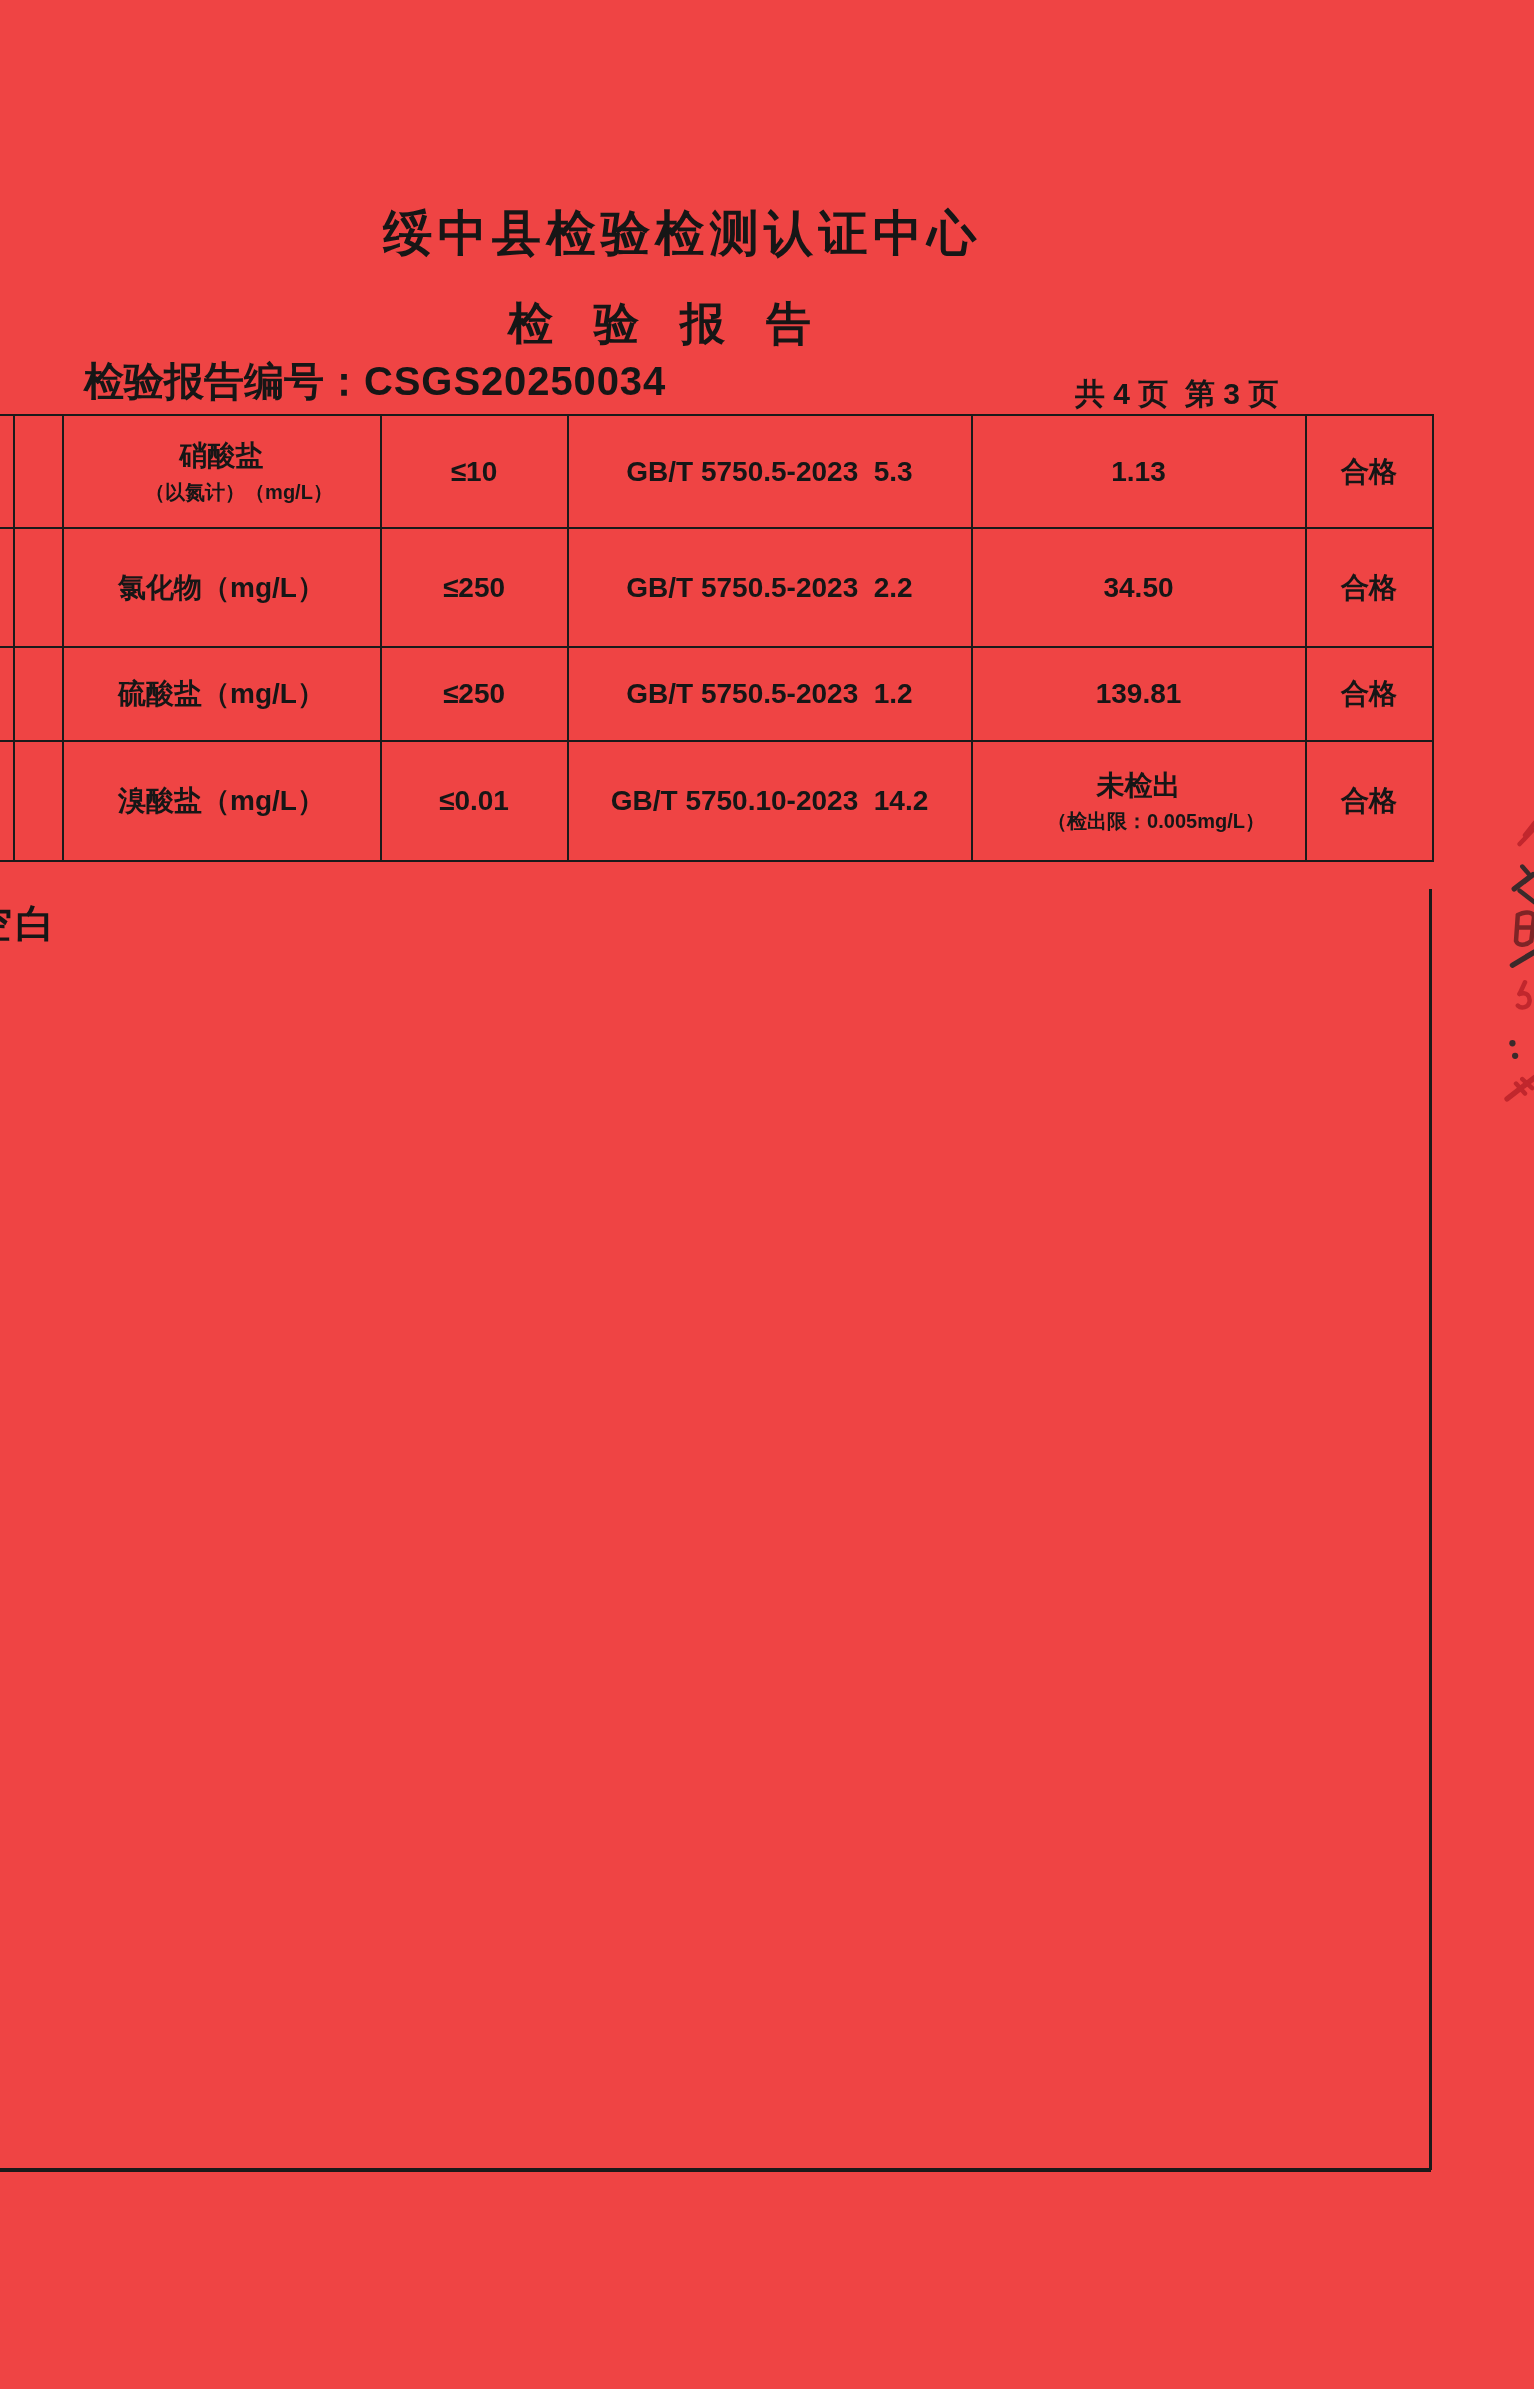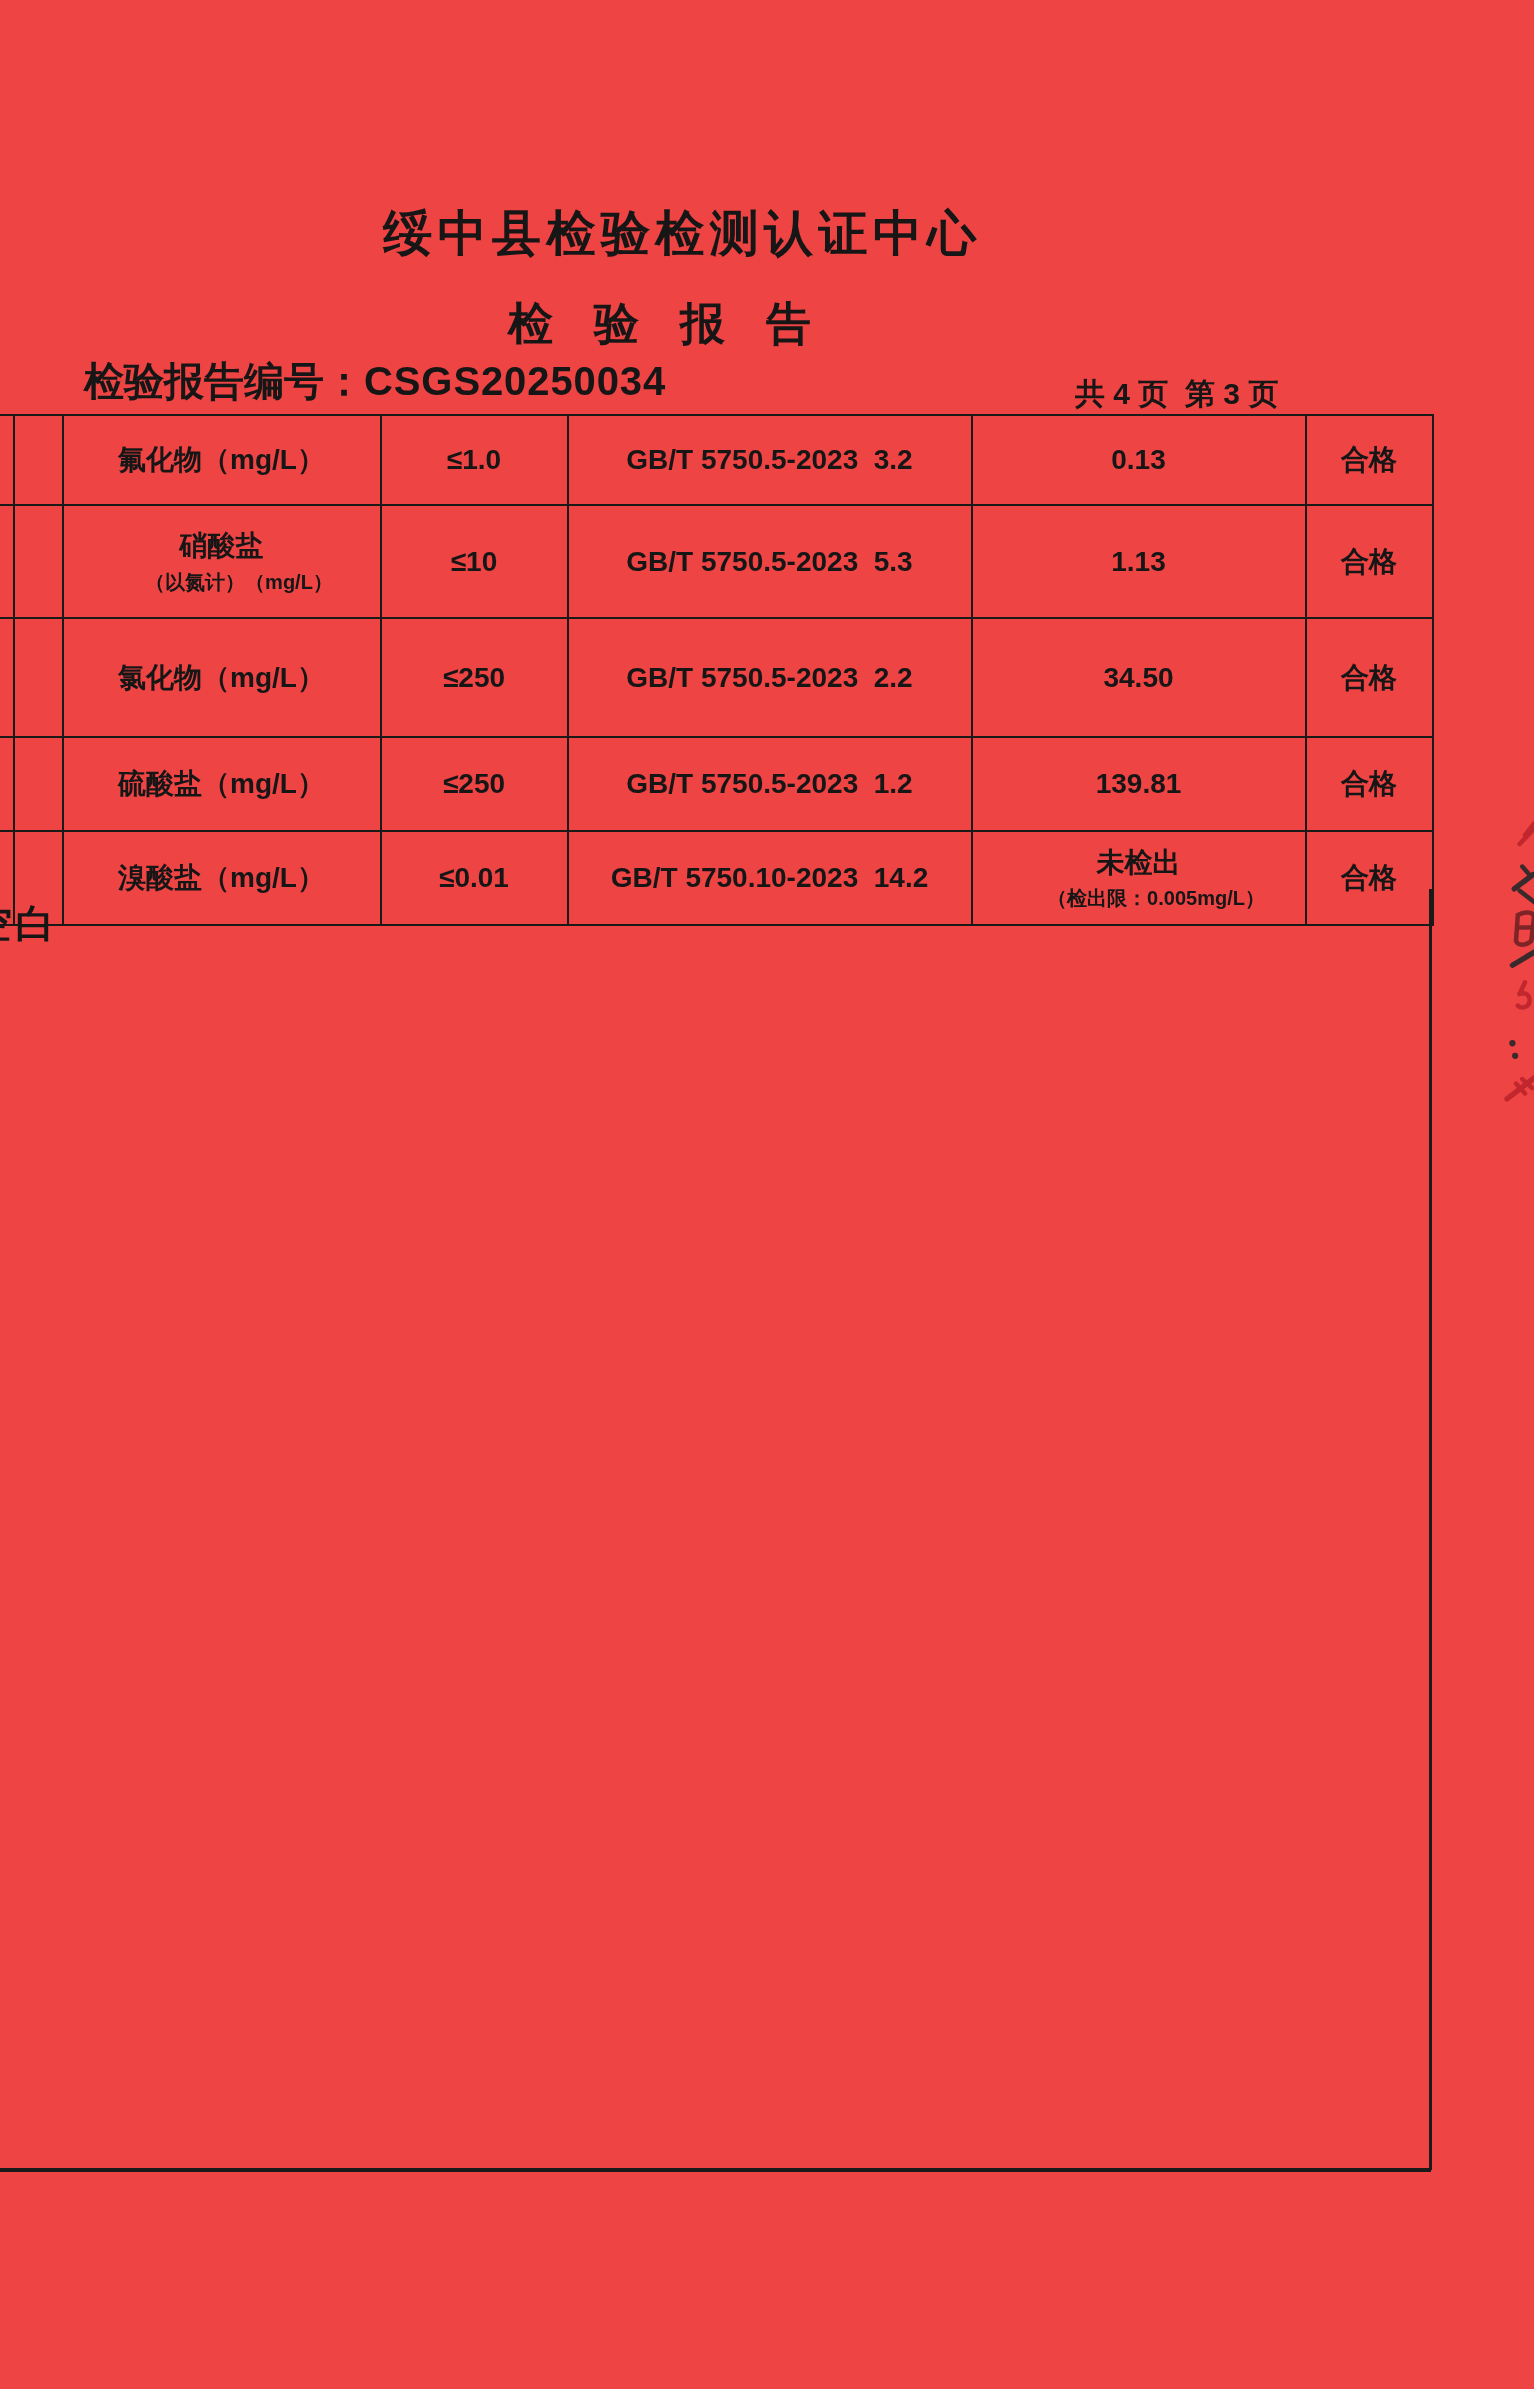--- a/index.html
+++ b/index.html
@@ -87,29 +87,20 @@
     <colgroup>
       <col style="width:13.5px">
         <col style="width:49px">
         <col style="width:318px">
       <col style="width:187px">
         <col style="width:404px">
         <col style="width:334px">
         <col style="width:127px">
     </colgroup>
     <tbody>
-      <tr style="height:90px">
-        <td class="no-left"></td>
-        <td></td>
-        <td>氟化物（mg/L）</td>
-        <td class="limit-cell">≤1.0</td>
-        <td class="method-cell">GB/T 5750.5-2023  3.2</td>
-        <td class="result-cell">0.13</td>
-        <td>合格</td>
-      </tr>
       <tr style="height:113px">
         <td class="no-left"></td>
         <td></td>
         <td>
           <div>硝酸盐</div>
           <div class="cell-line2">（以氮计）（mg/L）</div>
         </td>
         <td class="limit-cell">≤10</td>
         <td class="method-cell">GB/T 5750.5-2023  5.3</td>
         <td class="result-cell">1.13</td>
@@ -126,21 +117,21 @@
       </tr>
       <tr style="height:94px">
         <td class="no-left"></td>
         <td></td>
         <td>硫酸盐（mg/L）</td>
         <td class="limit-cell">≤250</td>
         <td class="method-cell">GB/T 5750.5-2023  1.2</td>
         <td class="result-cell">139.81</td>
         <td>合格</td>
       </tr>
-      <tr style="height:94px">
+      <tr style="height:120px">
         <td class="no-left"></td>
         <td></td>
         <td>溴酸盐（mg/L）</td>
         <td class="limit-cell">≤0.01</td>
         <td class="method-cell">GB/T 5750.10-2023  14.2</td>
         <td class="result-cell">
           <div>未检出</div>
           <div class="cell-line2">（检出限：0.005mg/L）</div>
         </td>
         <td>合格</td>

